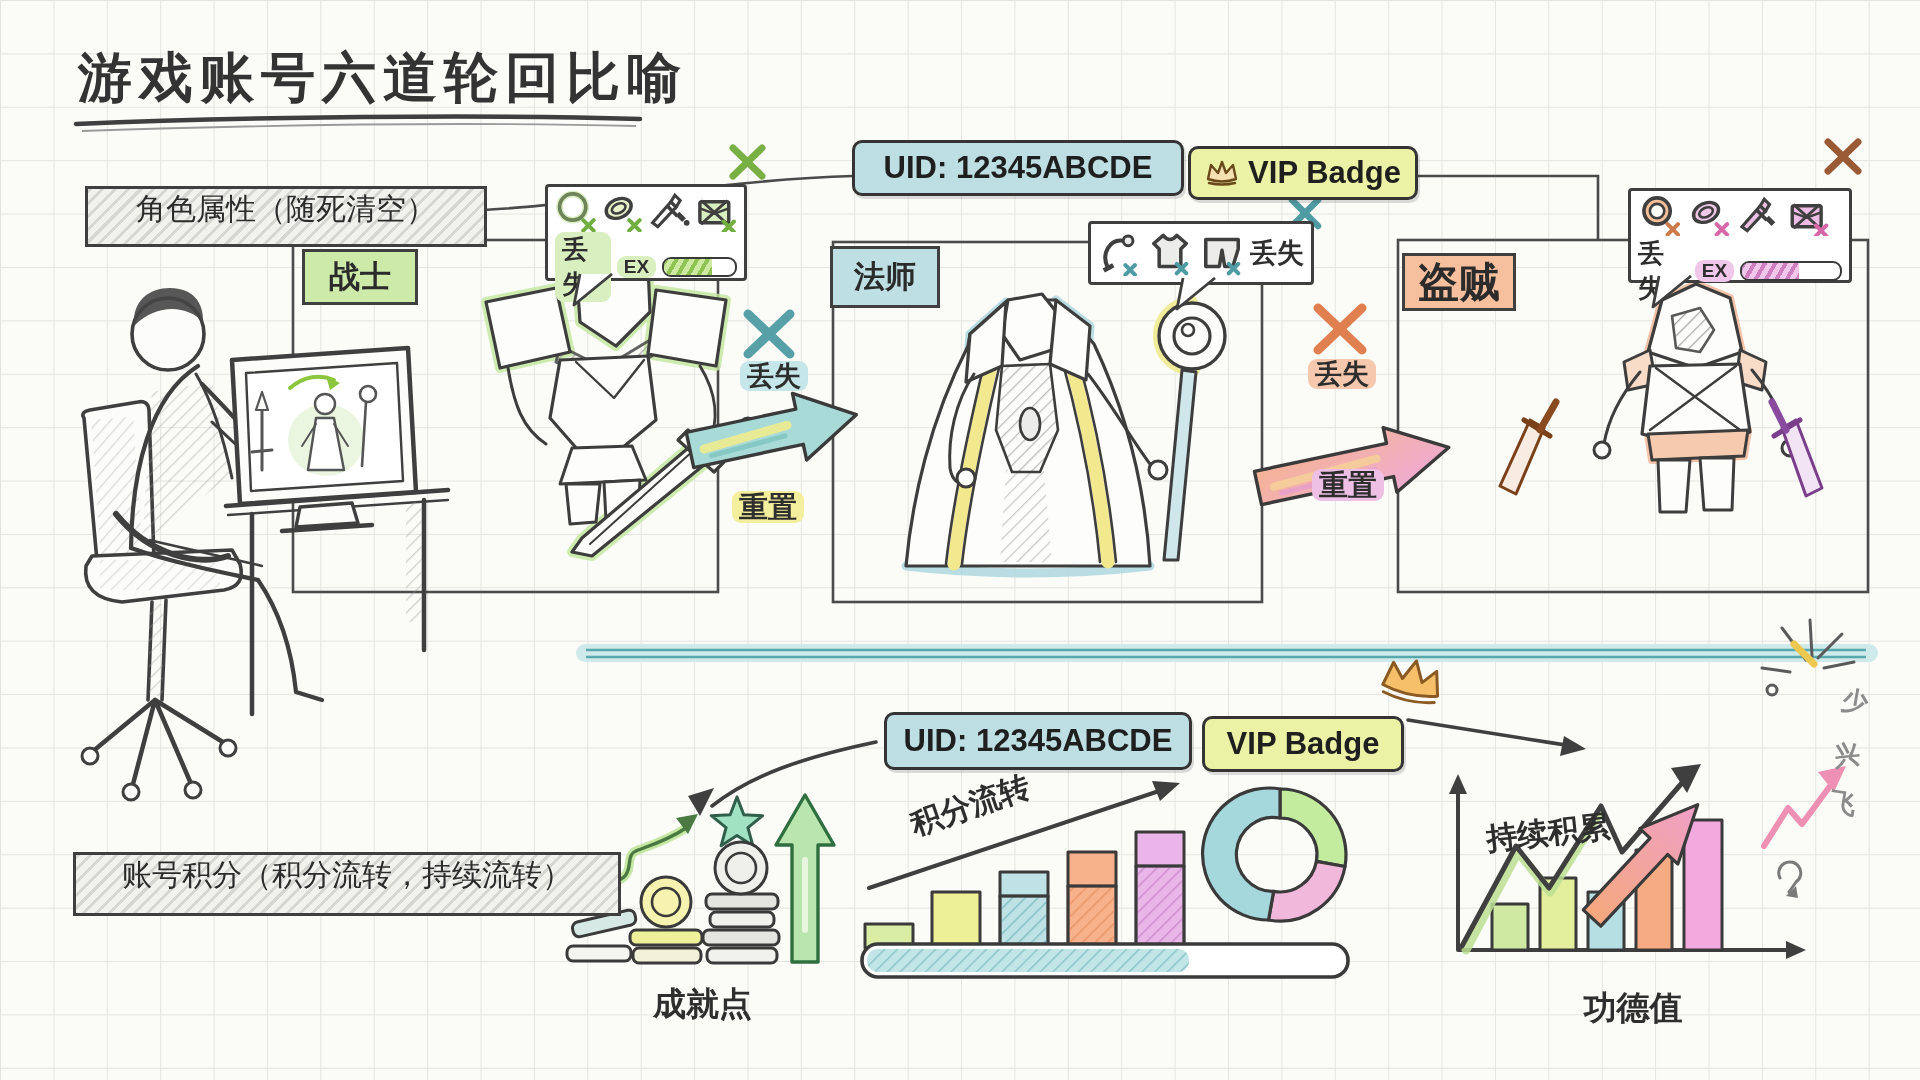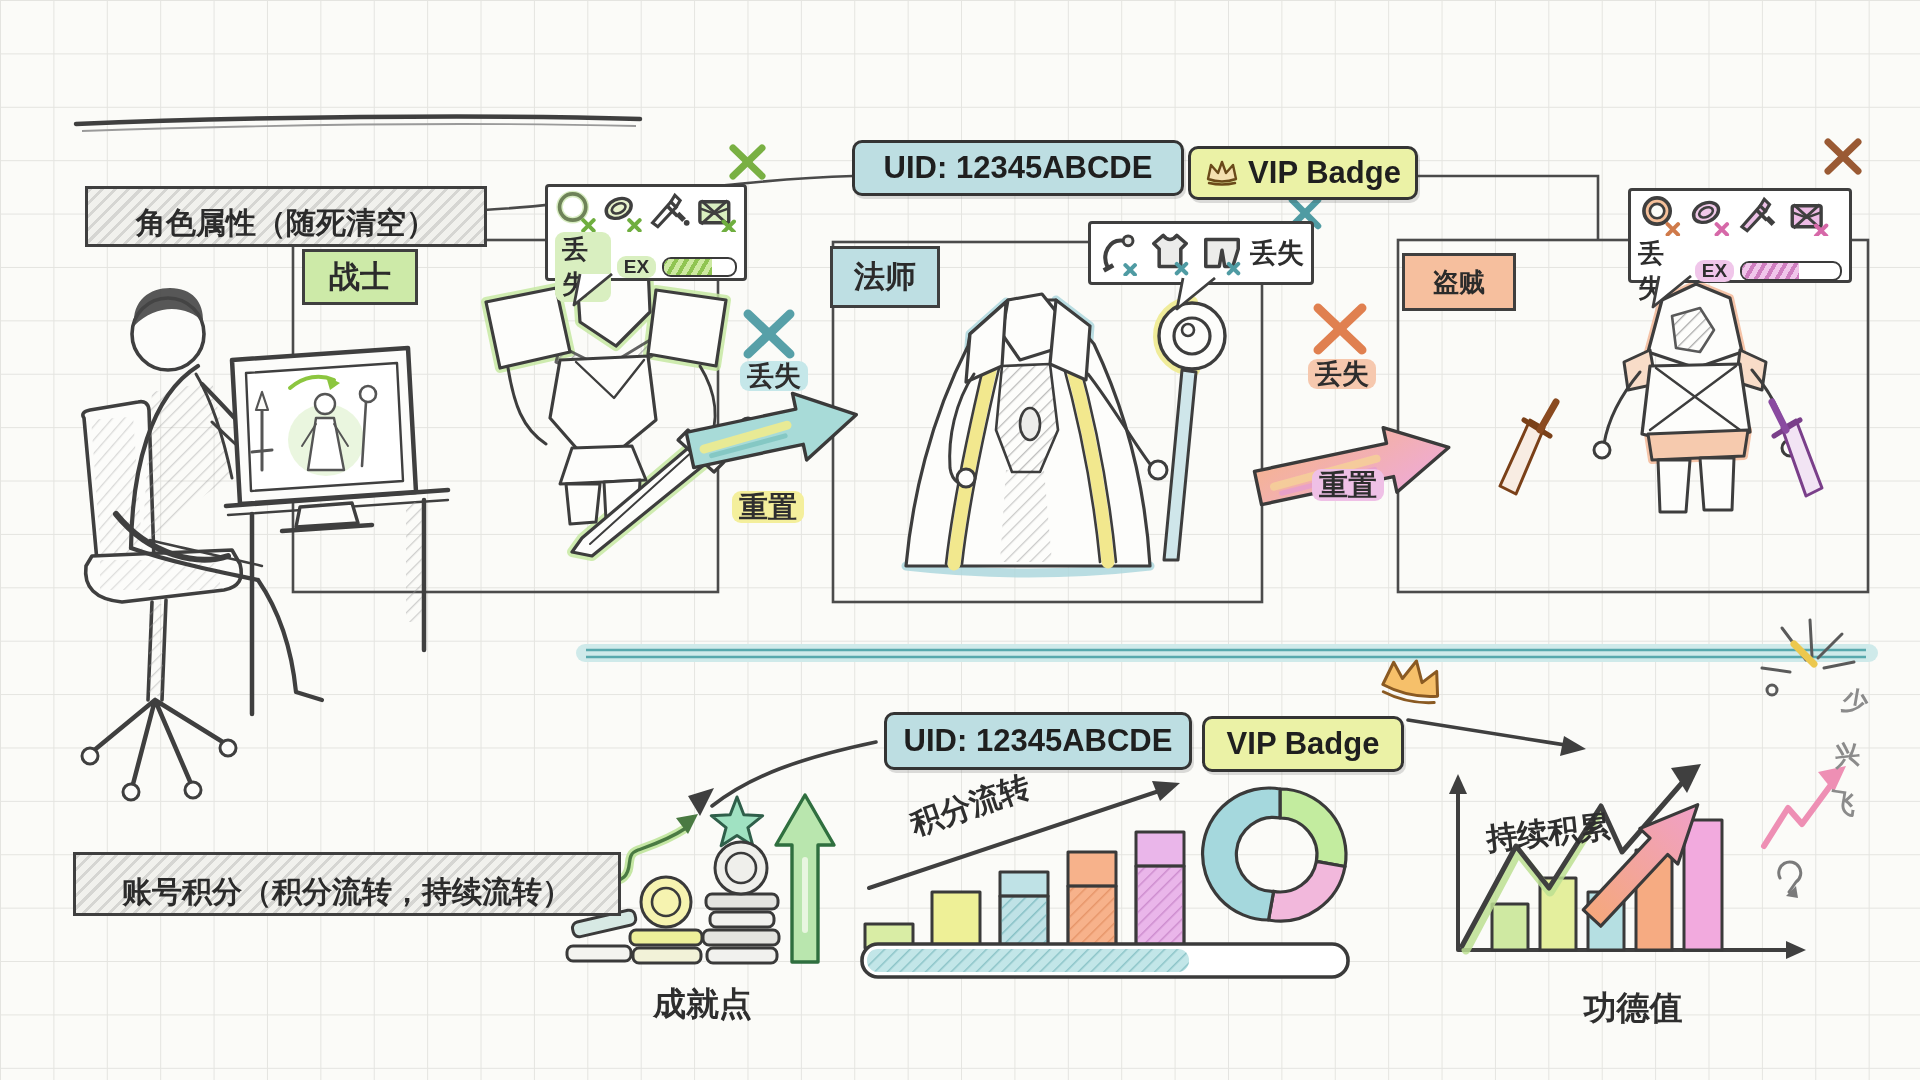--- a/index.html
+++ b/index.html
@@ -8,24 +8,24 @@
     font-family:"Liberation Sans","DejaVu Sans",sans-serif;
     background-color:#fbfbf8;
     background-image:linear-gradient(#e4e4e0 1px,transparent 1px),
                      linear-gradient(90deg,#e4e4e0 1px,transparent 1px);
     background-size:53.4px 53.4px;
   }
   svg.art{position:absolute;left:0;top:0;z-index:1;}
   .txt{position:absolute;font-weight:700;color:#2e2e2e;white-space:nowrap;z-index:3;}
   .hl{padding:0 7px;border-radius:9px;}
   .box-label{
-    position:absolute;display:flex;align-items:flex-end;justify-content:center;z-index:3;
+    position:absolute;display:flex;align-items:flex-start;justify-content:center;z-index:3;
     background-color:#f1f1ed;
     background-image:repeating-linear-gradient(135deg,rgba(90,90,90,.18) 0 3px,rgba(0,0,0,0) 3px 9px);
-    border:3px solid #3f3f3f;font-weight:700;color:#2b2b2b;
+    border:3px solid #3f3f3f;font-weight:400;color:#2b2b2b;
   }
   .badge{
     position:absolute;display:flex;align-items:center;justify-content:center;gap:9px;z-index:3;
     border:3px solid #343434;border-radius:10px;font-weight:700;color:#1f1f1f;
     box-shadow:2px 3px 0 rgba(70,70,70,.18);
   }
   .class-tag{
     position:absolute;display:flex;align-items:center;justify-content:center;z-index:3;
     border:3px solid #3f3f3f;font-weight:700;color:#2b2b2b;
   }
@@ -360,20 +360,21 @@
     <line x1="1790" y1="672" x2="1762" y2="668"></line>
     <circle cx="1772" cy="690" r="5"></circle>
   </g>
   <path d="M1794,644 L1814,664" stroke="#ecc84e" stroke-width="7" stroke-linecap="round"></path>
 
   <path d="M1780,878 a11,11 0 1 1 16,4 l-7,10" stroke="#7a7a7a" stroke-width="3" fill="none"></path>
   <polygon points="1786,896 1796,886 1798,898" fill="#7a7a7a"></polygon>
 </g>
 </svg>
 
+<div class="txt" style="left:78px;top:42px;font-size:54px;letter-spacing:7px;color:#333;">游戏账号六道轮回比喻</div>
 
 <div class="box-label" style="left:85px;top:186px;width:396px;height:55px;font-size:30px;">
   <span>角色属性（随死清空）</span>
 </div>
 
 <div class="badge" style="left:852px;top:140px;width:326px;height:50px;background:#bddee2;font-size:31px;">
   <span>UID: 12345ABCDE</span>
 </div>
 <div class="badge" style="left:1188px;top:146px;width:224px;height:48px;background:#ebf2a6;font-size:31px;">
   <svg width="34" height="28" viewBox="0 0 34 28">
@@ -382,21 +383,21 @@
   </svg>
   <span>VIP Badge</span>
 </div>
 
 <div class="class-tag" style="left:302px;top:249px;width:110px;height:50px;background:#cdeaa8;font-size:31px;">
   <span>战士</span>
 </div>
 <div class="class-tag" style="left:830px;top:246px;width:104px;height:56px;background:#bedfe3;font-size:31px;">
   <span>法师</span>
 </div>
-<div class="class-tag" style="left:1402px;top:253px;width:108px;height:52px;background:#f6bf9e;font-size:26px;">
+<div class="class-tag" style="left:1402px;top:253px;width:108px;height:52px;background:#f6bf9e;font-size:41px;">
   <span>盗贼</span>
 </div>
 
 <div class="bubble" style="left:545px;top:184px;width:202px;height:97px;">
   <div class="icons">
     <svg width="44" height="42" viewBox="0 0 32 32">
       <circle cx="13" cy="13" r="10" fill="none" stroke="#3f3f3f" stroke-width="2.8"></circle>
       <circle cx="13" cy="13" r="10" fill="none" stroke="#a8d878" stroke-width="5" opacity=".45"></circle>
       <path d="M21,23 L29,31 M29,23 L21,31" stroke="#6fae3f" stroke-width="3" stroke-linecap="round"></path>
     </svg>

